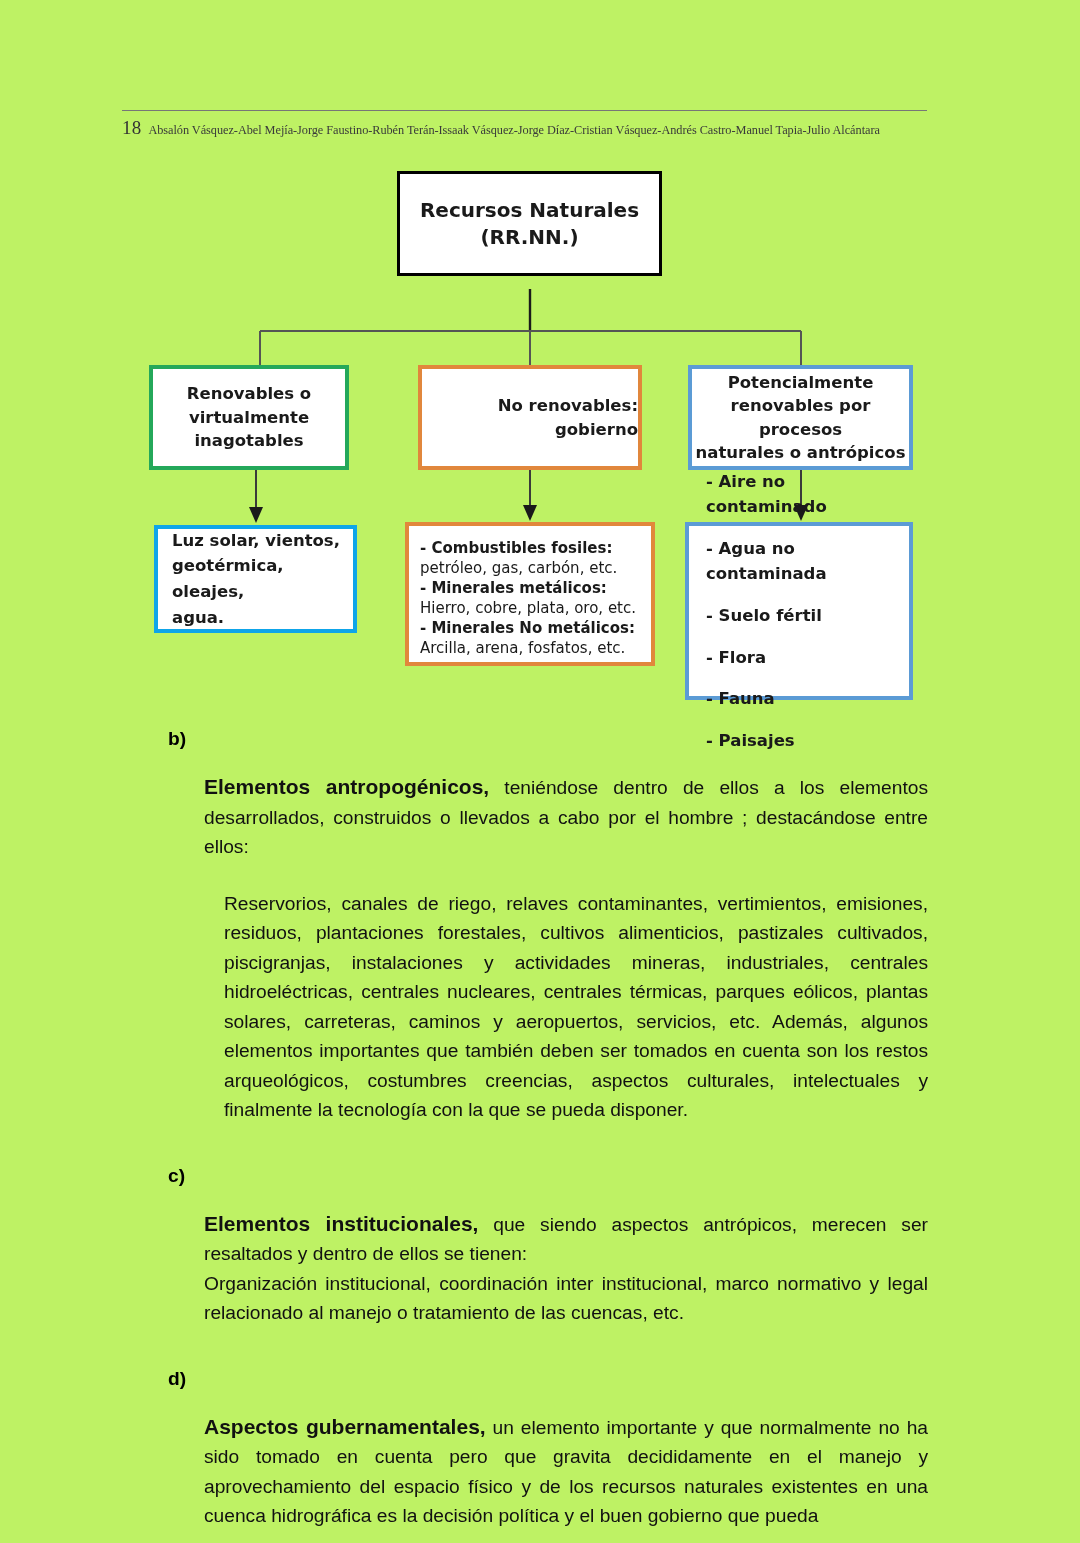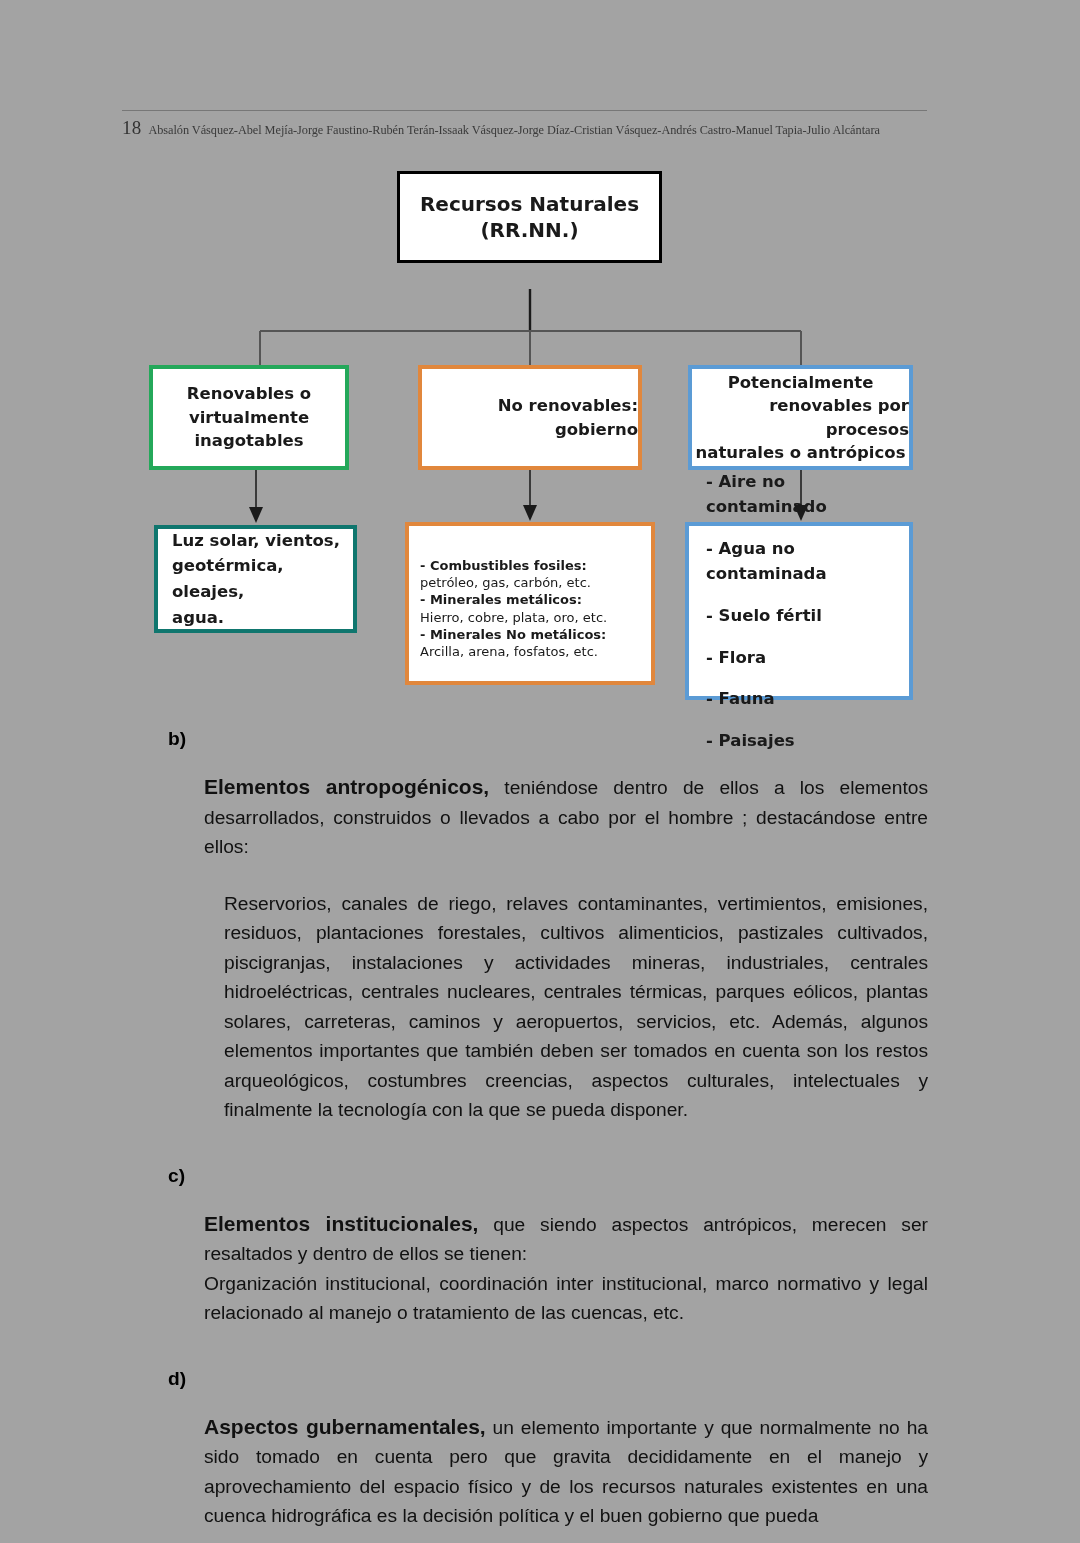--- a/index.html
+++ b/index.html
@@ -13,21 +13,21 @@
     height: 1543px;
     position: relative;
     font-family: "Liberation Sans", sans-serif;
     color: #000000;
     overflow: hidden;
   }
 
   .page {
     position: absolute;
     inset: 0;
-    background: #a3a3a3;
+    background: #bef264;
   }
 
   
   .header-rule {
     position: absolute;
     left: 122px;
     top: 110px;
     width: 805px;
     height: 1px;
     background: #777777;
@@ -75,21 +75,21 @@
     font-family: "DejaVu Sans", sans-serif;
     font-weight: bold;
     color: #1a1a1a;
   }
 
   
   .box-root {
     left: 257px;
     top: 11px;
     width: 265px;
-    height: 92px;
+    height: 105px;
     border: 3px solid #000000;
     align-items: center;
     text-align: center;
     font-size: 20px;
     line-height: 1.32;
   }
 
   
   .box-green-mid {
     left: 9px;
@@ -113,47 +113,47 @@
     font-size: 16.5px;
     line-height: 1.42;
   }
   .box-blue-mid {
     left: 548px;
     top: 205px;
     width: 225px;
     height: 105px;
     border: 4px solid #5b9bd5;
     align-items: center;
-    text-align: right;
+    text-align: center;
     font-size: 16.5px;
     line-height: 1.42;
   }
 
   
   .box-green-bot {
     left: 14px;
     top: 365px;
     width: 203px;
     height: 108px;
-    border: 4px solid #0f766e;
+    border: 4px solid #0ea5e9;
     align-items: flex-start;
     padding: 0 0 0 14px;
     font-size: 16.5px;
     line-height: 1.55;
     text-align: left;
   }
   .box-orange-bot {
     left: 265px;
     top: 362px;
     width: 250px;
-    height: 163px;
+    height: 144px;
     border: 4px solid #e1873c;
     align-items: flex-start;
     padding: 10px 0 0 11px;
-    font-size: 13px;
+    font-size: 15px;
     line-height: 1.33;
     text-align: left;
   }
   .box-blue-bot {
     left: 545px;
     top: 362px;
     width: 228px;
     height: 178px;
     border: 4px solid #5b9bd5;
     align-items: flex-start;

